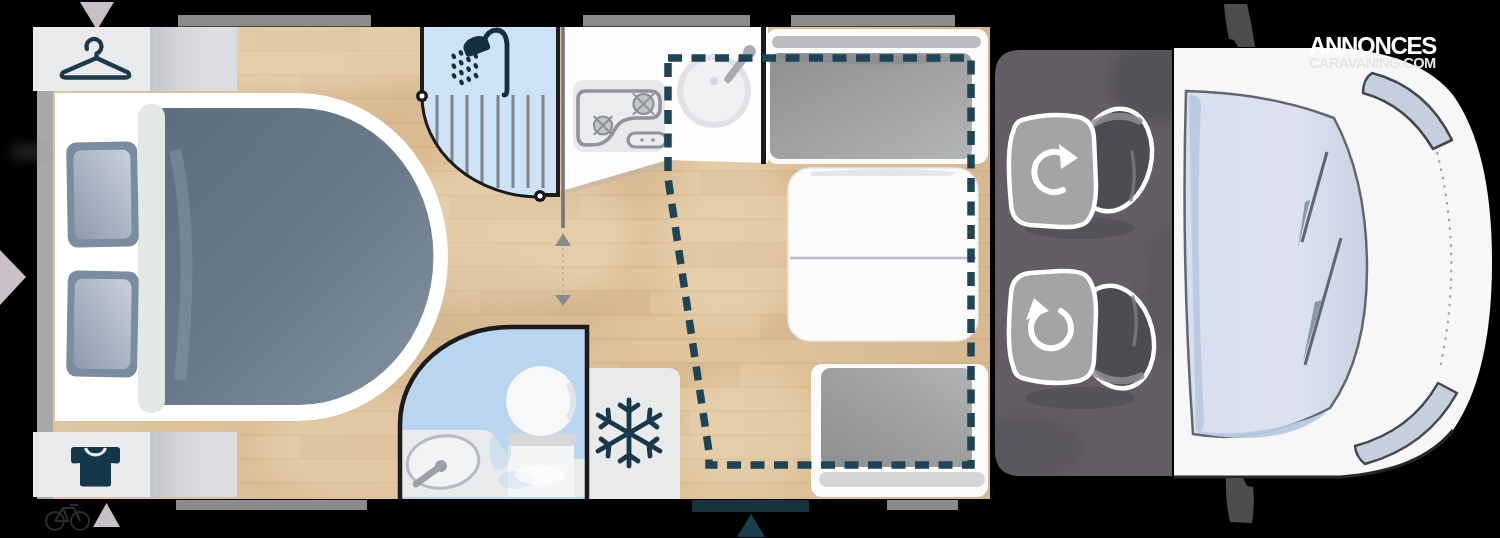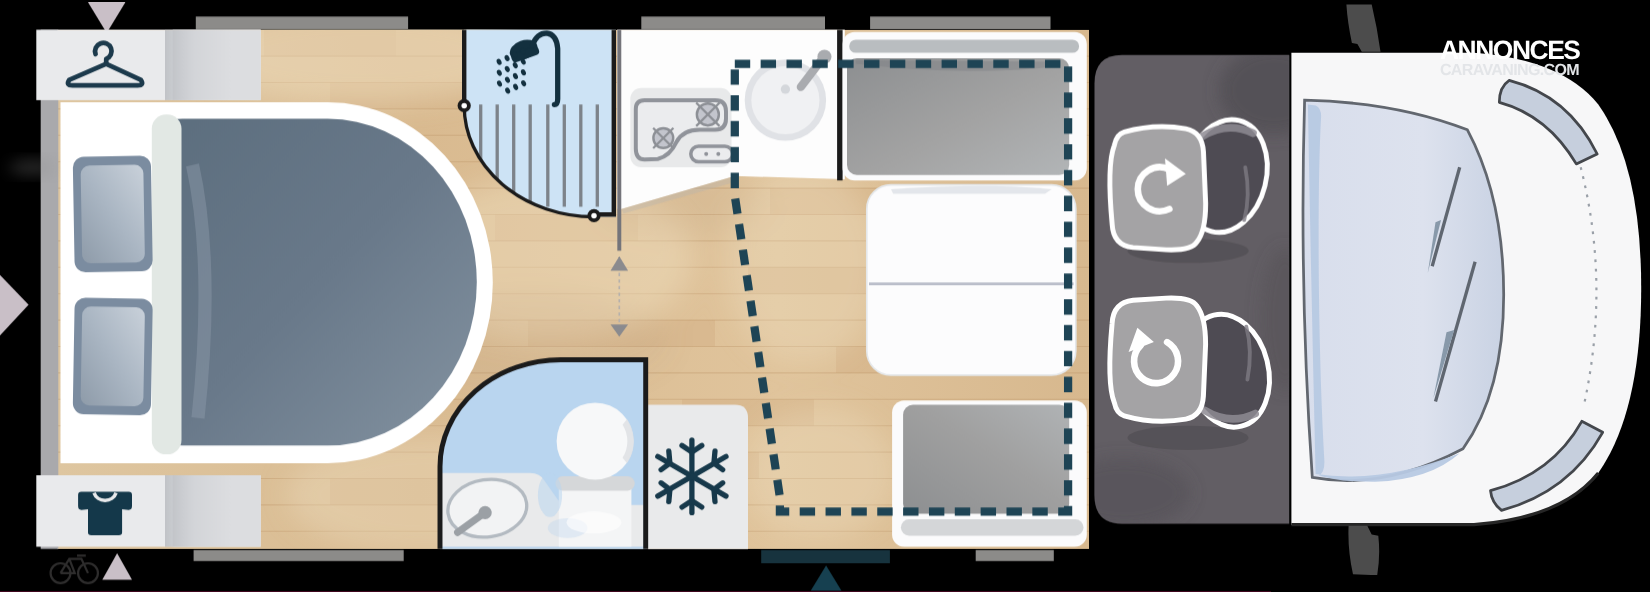--- a/index.html
+++ b/index.html
@@ -1,16 +1,16 @@
 <!DOCTYPE html>
 <html><head>
 <meta charset="utf-8">
 <style>
 html,body{margin:0;padding:0;background:#000;}
-#stage{position:relative;width:1500px;height:538px;background:#be185d;overflow:hidden;font-family:"Liberation Sans",sans-serif;}
+#stage{position:relative;width:1500px;height:538px;background:#0f766e;overflow:hidden;font-family:"Liberation Sans",sans-serif;}
 svg{display:block}
 </style>
 </head>
 <body>
 <div id="stage">
 <svg width="1500" height="538" viewBox="0 0 1500 538">
 <defs>
   <linearGradient id="duvet" x1="0" y1="0" x2="1" y2="1">
     <stop offset="0" stop-color="#5c6e7e"></stop>
     <stop offset="0.5" stop-color="#69798a"></stop>

